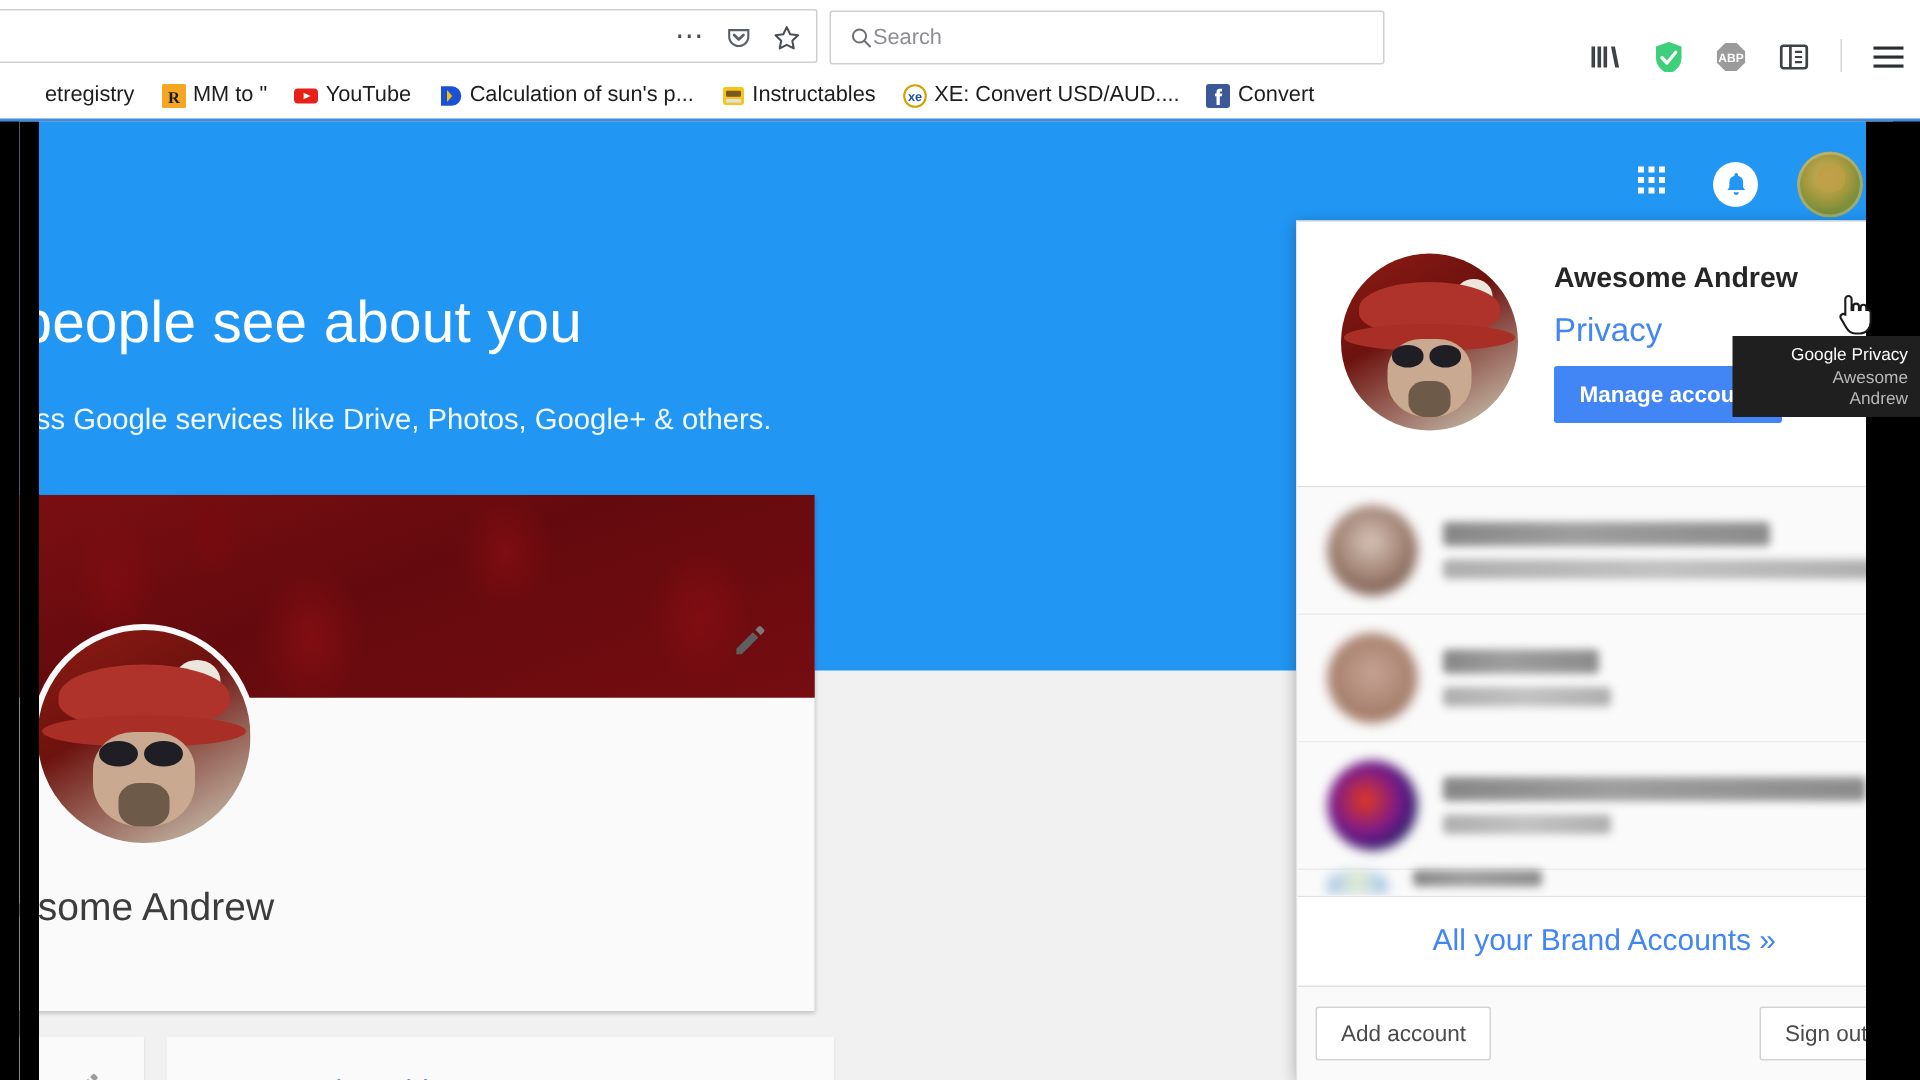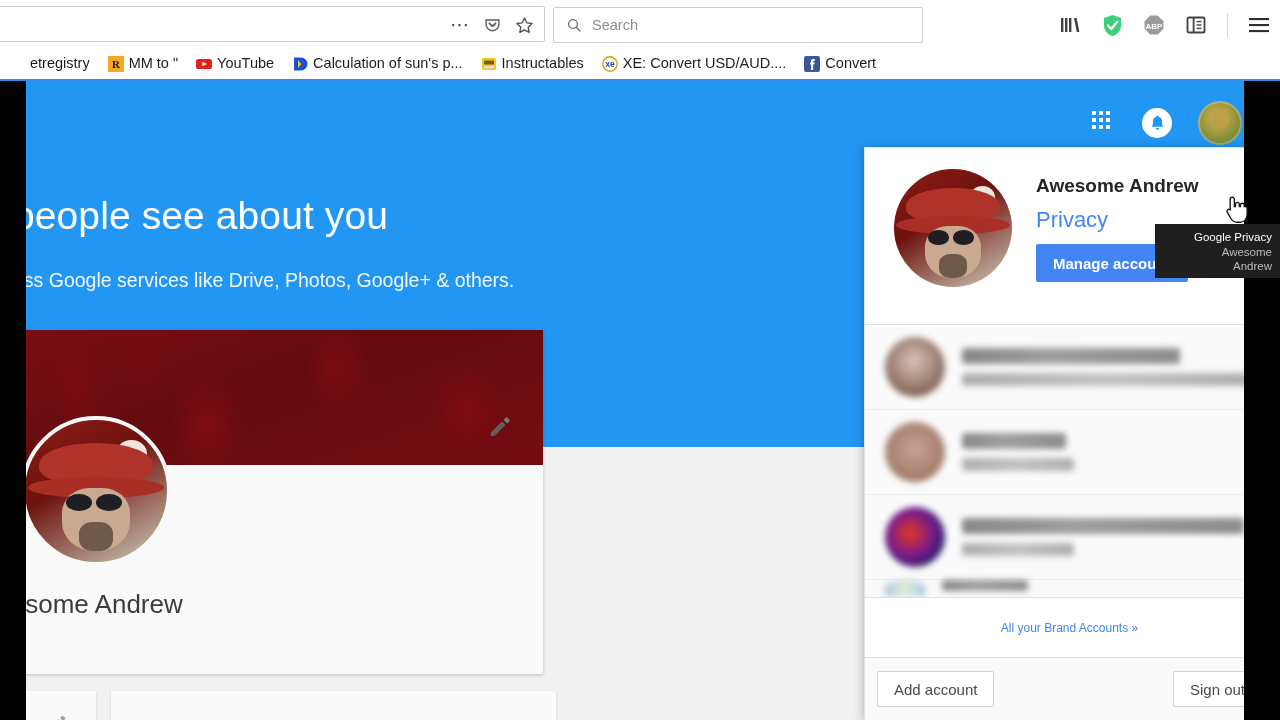--- a/index.html
+++ b/index.html
@@ -29,27 +29,27 @@
     position: absolute; right: 10px; top: 6px; height: 24px;
     display: flex; align-items: center; gap: 14px;
   }
   .dots-icon { color: #4a4a4a; font-size: 19px; line-height: 14px; letter-spacing: 1px; }
   .pocket-icon { width: 17px; height: 18px; display:block; }
   .star-icon { width: 19px; height: 19px; display:block; }
 
   .searchbar {
     position: absolute; left: 553px; top: 7px; width: 370px; height: 36px;
     background: #fff; border: 1px solid #cfcfcf; border-radius: 2px;
-    display: flex; align-items: center; padding-left: 12px; gap: 10px;
+    display: flex; align-items: center; padding-left: 12px; 
   }
   .search-mag { width: 16px; height: 16px; flex: 0 0 auto; }
   .search-ph { color: #8e8e92; font-size: 14.5px; }
 
   .toolbar-right {
-    position: absolute; right: 8px; top: 9px; height: 32px;
+    position: absolute; right: 8px; top: 22px; height: 32px;
     display: flex; align-items: center; gap: 16px;
   }
   .tb-btn { width: 26px; height: 26px; display: flex; align-items: center; justify-content: center; }
   .tb-sep { width: 1px; height: 24px; background: #d5d5d5; margin: 0 2px; }
 
   
   .bookmark-row {
     position: absolute; top: 48px; left: 0; width: 1280px; height: 31px;
     background: #fff;
     display: flex; align-items: center; padding-left: 0px; gap: 0px;
@@ -199,21 +199,21 @@
 
   .acct-scroll { position:absolute; right:0; top:0; width:17px; height:272px; background:#f5f5f5; border-left:1px solid #e0e0e0; }
   .sc-arrow { width:17px; height:17px; display:flex; align-items:center; justify-content:center; color:#4a4a4a; font-size:11px; }
   .sc-arrow.down { position:absolute; bottom:0; left:0; }
   .sc-thumb { position:absolute; left:3px; top:22px; width:11px; height:180px; background:#c4c4c4; border-radius:1px; }
 
   .brand-row {
     height:61px; display:flex; align-items:center; justify-content:center;
     background:#fff; border-top:1px solid #e0e0e0; border-bottom:1px solid #e0e0e0;
   }
-  .brand-link { font-size:12px; color:#4285f4; cursor:pointer; }
+  .brand-link { font-size:20px; color:#4285f4; cursor:pointer; }
 
   .acct-footer { height:62px; display:flex; align-items:center; justify-content:space-between; padding:0 12px; background:#fafafa; }
   .gbtn {
     height:36px; padding:0 16px; background:#fff; border:1px solid #d3d3d3; border-radius:2px;
     font-size:15px; color:#4a4a4a; font-family:"Liberation Sans", sans-serif; cursor:pointer;
   }
 
   
   .tooltip {
     position:absolute; left:1155px; top:143px; width:125px; height:54px;

